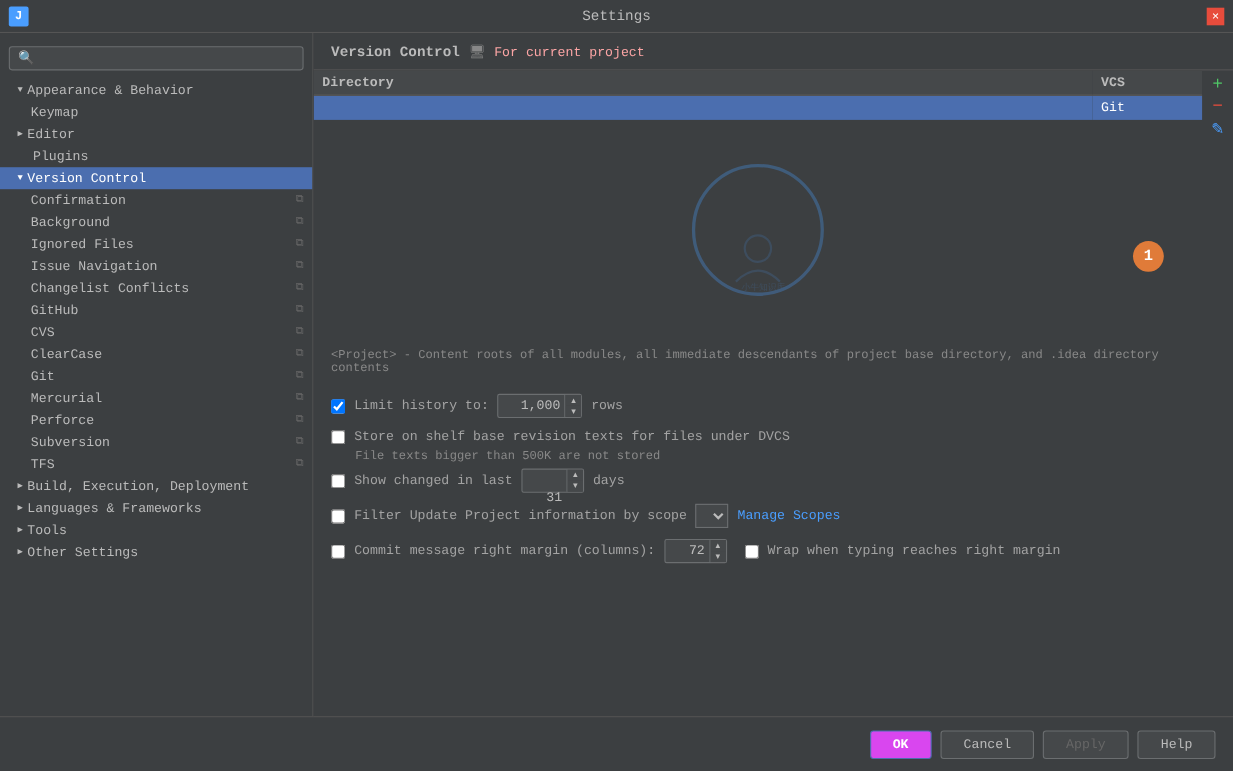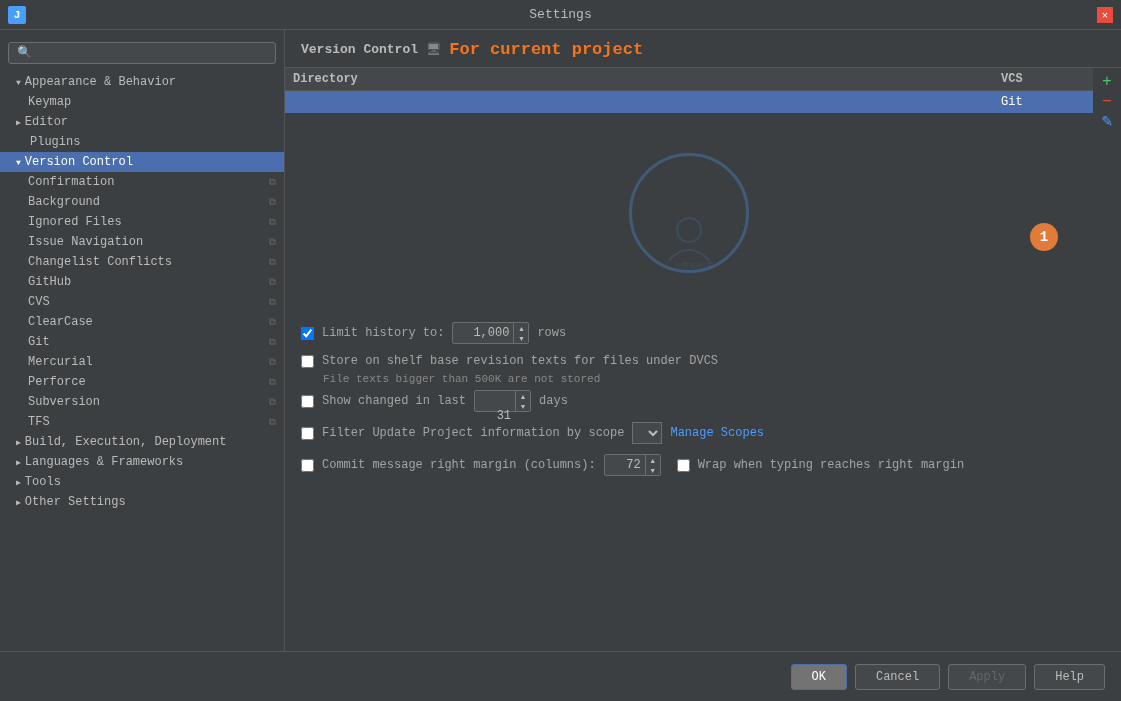--- a/index.html
+++ b/index.html
@@ -129,23 +129,22 @@
       gap: 8px;
     }
 
     .content-header-title {
       color: #bbbbbb;
       font-size: 13px;
       font-weight: bold;
     }
 
     .content-header-sub {
-      color: #f97316;
-      font-size: 17px;
-      font-weight: bold;
+      color: #fca5a5;
+      font-size: 12px;
     }
 
     .content-body {
       flex: 1;
       padding: 0;
       overflow-y: auto;
       position: relative;
     }
 
     
@@ -355,21 +354,21 @@
     .footer-btn {
       padding: 5px 20px;
       border: 1px solid #6b6e70;
       border-radius: 3px;
       cursor: pointer;
       font-size: 12px;
       font-family: inherit;
       background: #45484a;
       color: #bbbbbb;
     }
-    .footer-btn.primary { background: #737373; color: white; border-color: #4b6eaf; }
+    .footer-btn.primary { background: #d946ef; color: white; border-color: #4b6eaf; font-weight: bold; }
     .footer-btn:disabled { color: #666; cursor: default; }
 
     .vcs-col-dir { width: calc(100% - 100px - 28px); }
     .vcs-col-vcs { width: 100px; }
 
     .table-area {
       position: relative;
       display: flex;
     }
 
@@ -538,20 +537,21 @@
           </div>
         </div>
 
         <div class="table-buttons">
           <button class="table-action-btn" title="Add">+</button>
           <button class="table-action-btn minus" title="Remove">−</button>
           <button class="table-action-btn edit" title="Edit" style="color:#4a9eff; font-size:14px;">✎</button>
         </div>
       </div>
 
+      <div class="description-text">&lt;Project&gt; - Content roots of all modules, all immediate descendants of project base directory, and .idea directory contents</div>
 
       <div class="settings-section">
 
         <div class="setting-row">
           <input type="checkbox" id="chk-limit" checked="" style="">
           <label for="chk-limit" class="setting-label">
             <span>Limit history to:</span>
           </label>
           <div class="number-input-wrapper">
             <input type="text" class="number-input" value="1,000" style="">

